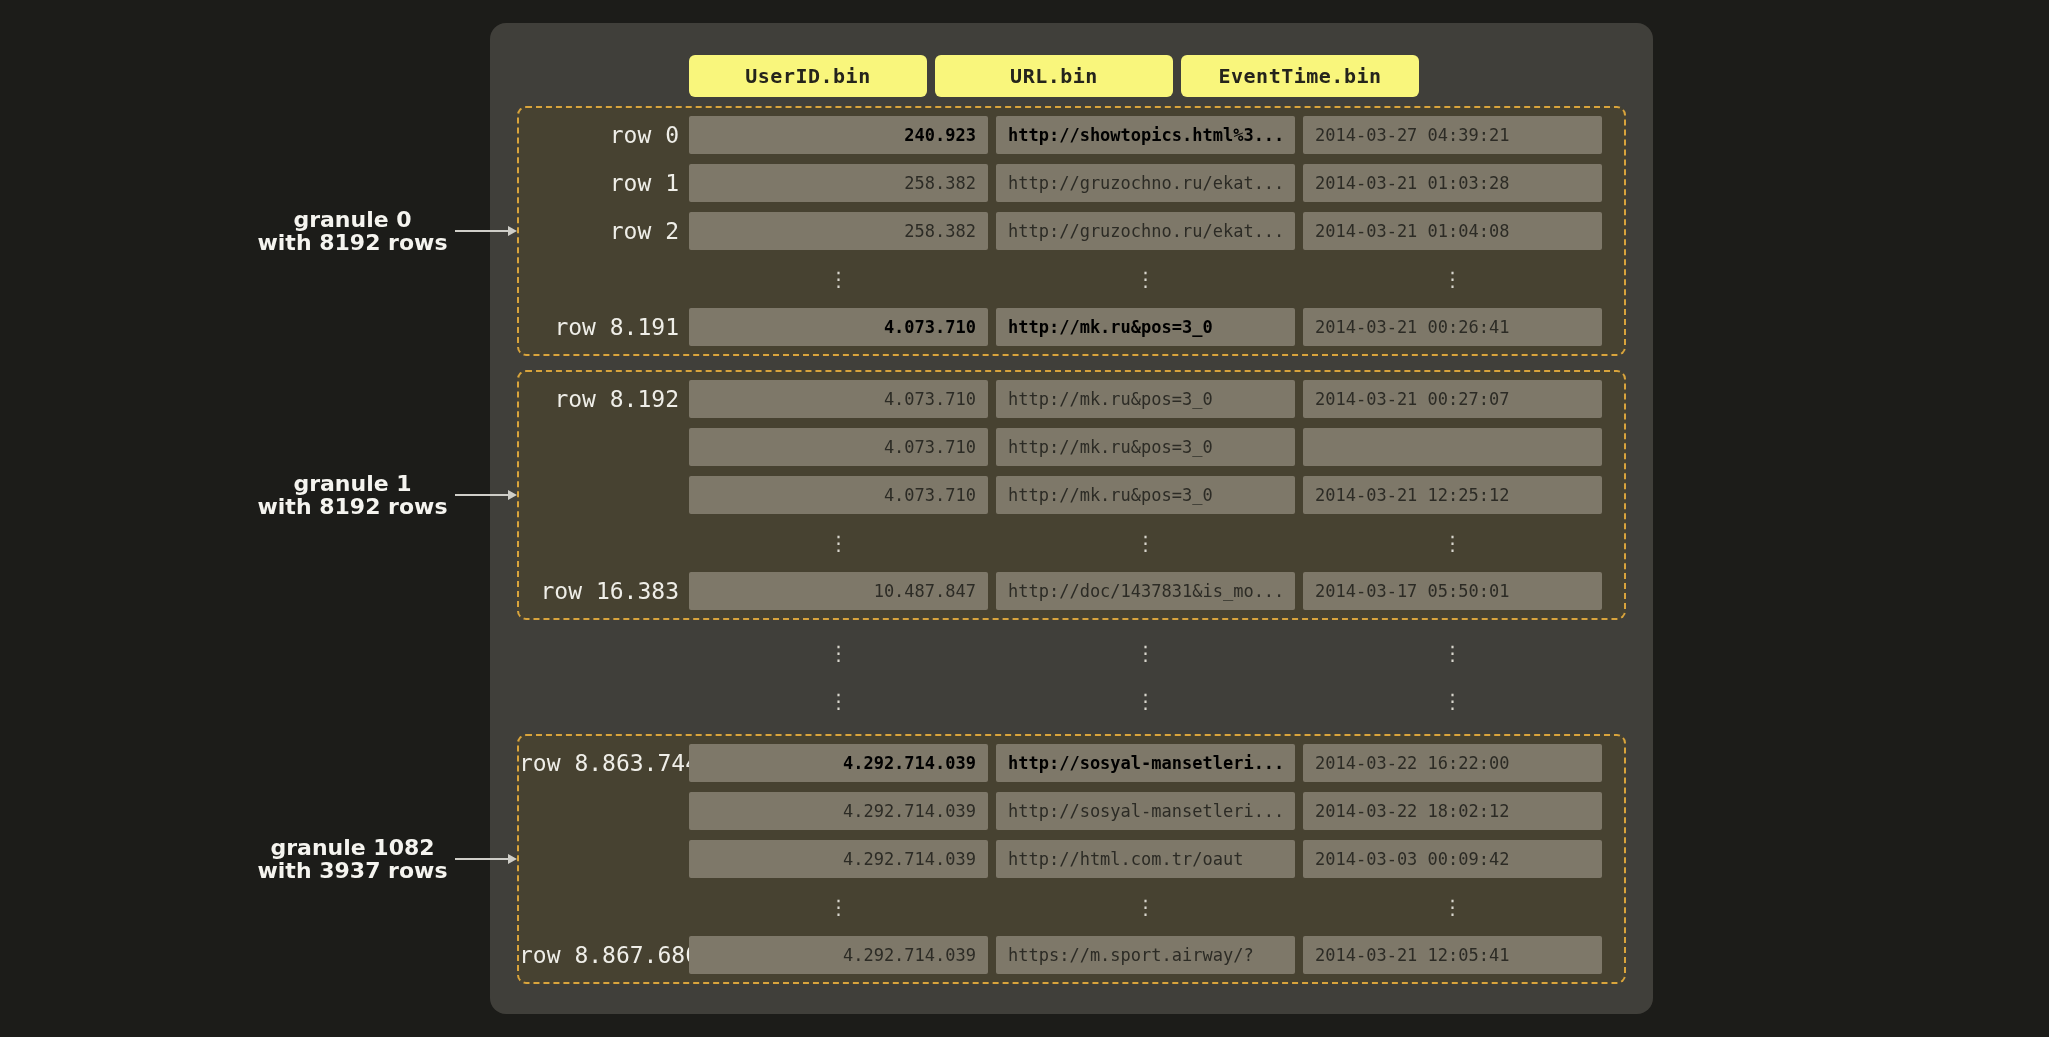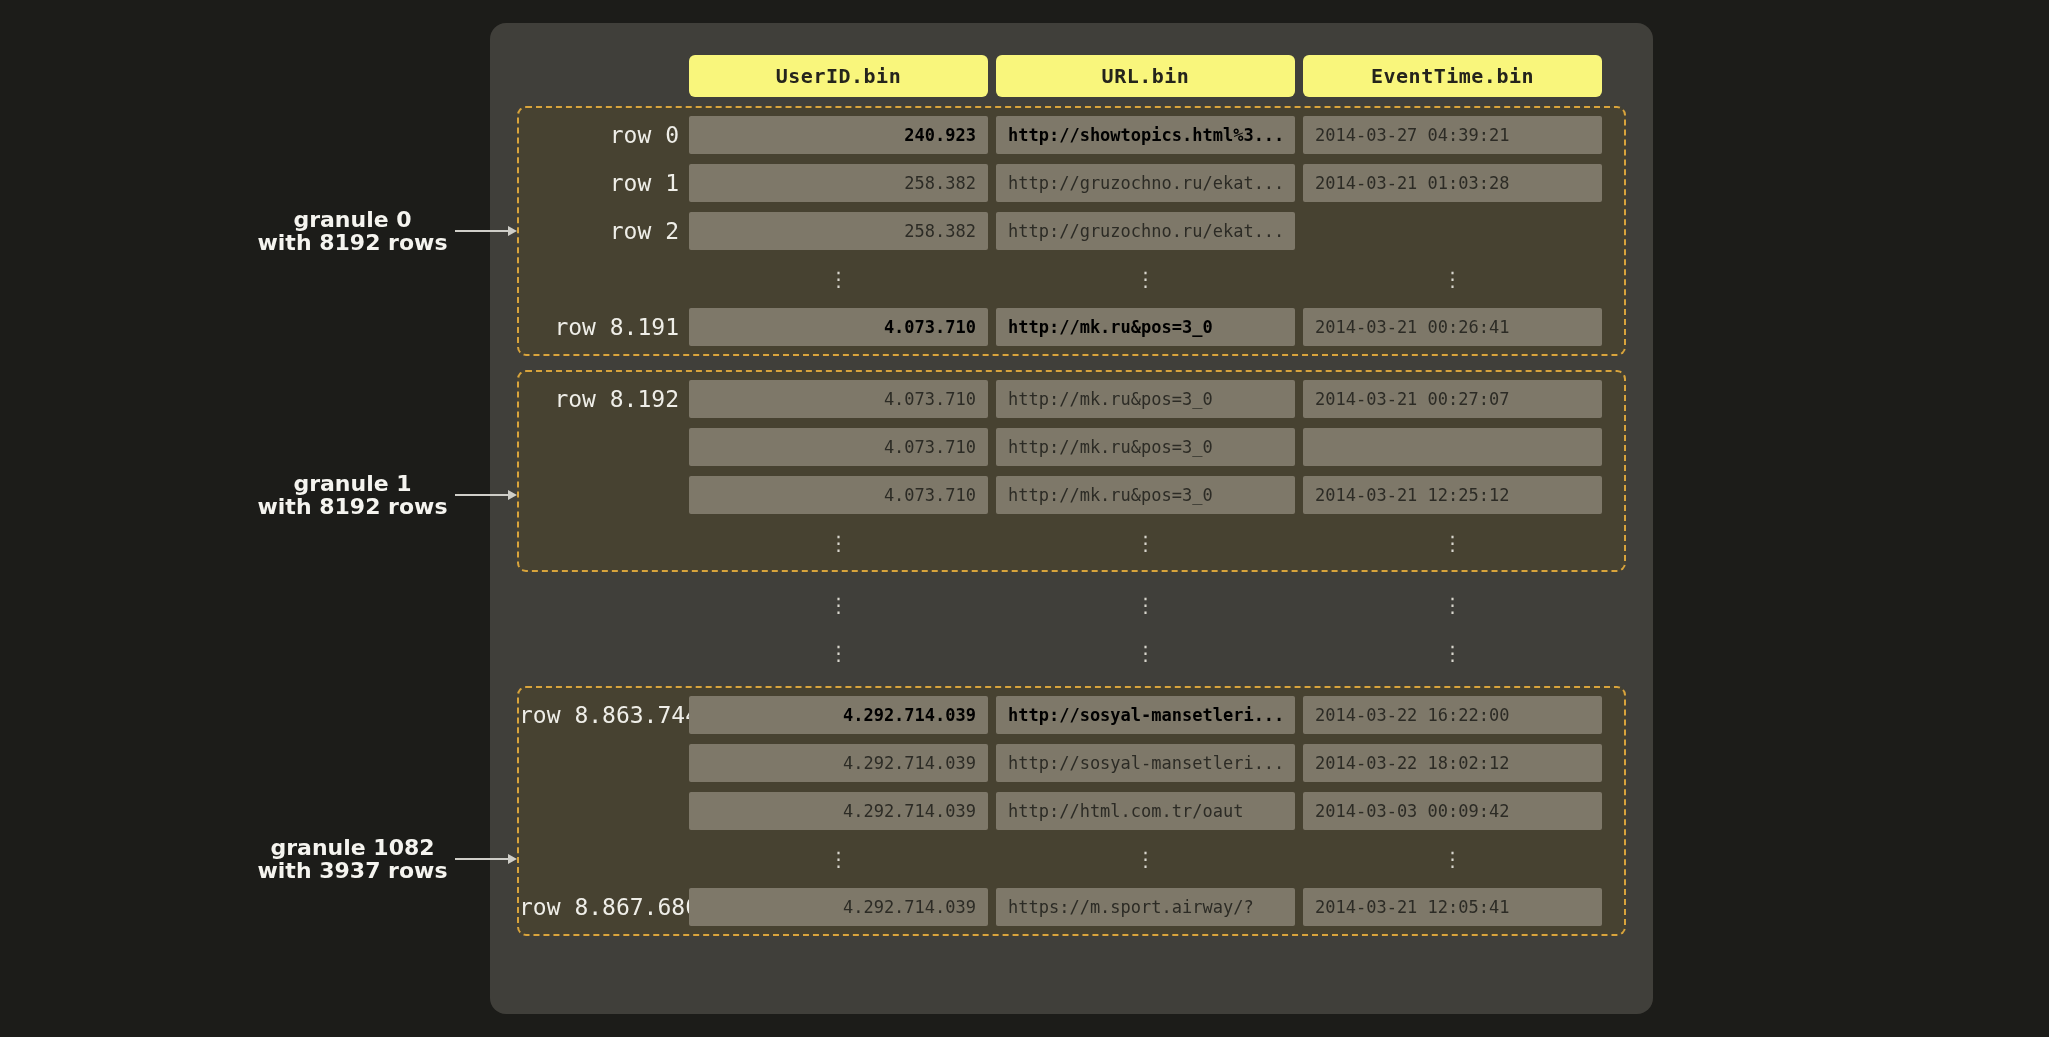--- a/index.html
+++ b/index.html
@@ -9,21 +9,21 @@
   .stage { position: relative; width: 2049px; height: 1037px; background: #1c1c19; overflow: hidden; }
 
   .panel {
     position: absolute; left: 490px; top: 23px; width: 1163px; height: 991px;
     background: #403f3a; border-radius: 16px;
     padding-top: 32px; display: flex; flex-direction: column;
   }
 
   .header-row { display: flex; gap: 8px; margin-left: 199px; height: 42px; flex: 0 0 auto; }
   .col-header {
-    width: 299px; background: #f9f67c; color: #25241c; border-radius: 6px;
+    width: 238px; background: #f9f67c; color: #25241c; border-radius: 6px;
     display: flex; align-items: center; justify-content: center;
     font-size: 20px; font-weight: bold; letter-spacing: 0.5px;
   }
 
   .granule {
     margin-left: 27px; width: 1109px; flex: 0 0 auto;
     border: 2px dashed #d9a43c; border-radius: 9px;
     background: #474231; padding: 3px 0;
   }
   .granule.g0 { margin-top: 9px; }
@@ -94,20 +94,21 @@
       <div class="row">
         <div class="rlabel">row 1</div>
         <div class="cell uid">258.382</div>
         <div class="cell url">http://gruzochno.ru/ekat...</div>
         <div class="cell time">2014-03-21 01:03:28</div>
       </div>
       <div class="row">
         <div class="rlabel">row 2</div>
         <div class="cell uid">258.382</div>
         <div class="cell url">http://gruzochno.ru/ekat...</div>
+        <div class="cell time">2014-03-21 01:04:08</div>
       </div>
       <div class="row">
         <div class="rlabel"></div>
         <div class="ecell">⋮</div>
         <div class="ecell">⋮</div>
         <div class="ecell">⋮</div>
       </div>
       <div class="row">
         <div class="rlabel">row 8.191</div>
         <div class="cell uid hl">4.073.710</div>
@@ -134,20 +135,26 @@
         <div class="cell uid">4.073.710</div>
         <div class="cell url">http://mk.ru&amp;pos=3_0</div>
         <div class="cell time">2014-03-21 12:25:12</div>
       </div>
       <div class="row">
         <div class="rlabel"></div>
         <div class="ecell">⋮</div>
         <div class="ecell">⋮</div>
         <div class="ecell">⋮</div>
       </div>
+      <div class="row">
+        <div class="rlabel">row 16.383</div>
+        <div class="cell uid">10.487.847</div>
+        <div class="cell url">http://doc/1437831&amp;is_mo...</div>
+        <div class="cell time">2014-03-17 05:50:01</div>
+      </div>
     </div>
 
     <div class="gap-rows">
       <div class="row">
         <div class="rlabel"></div>
         <div class="ecell">⋮</div>
         <div class="ecell">⋮</div>
         <div class="ecell">⋮</div>
       </div>
       <div class="row">

